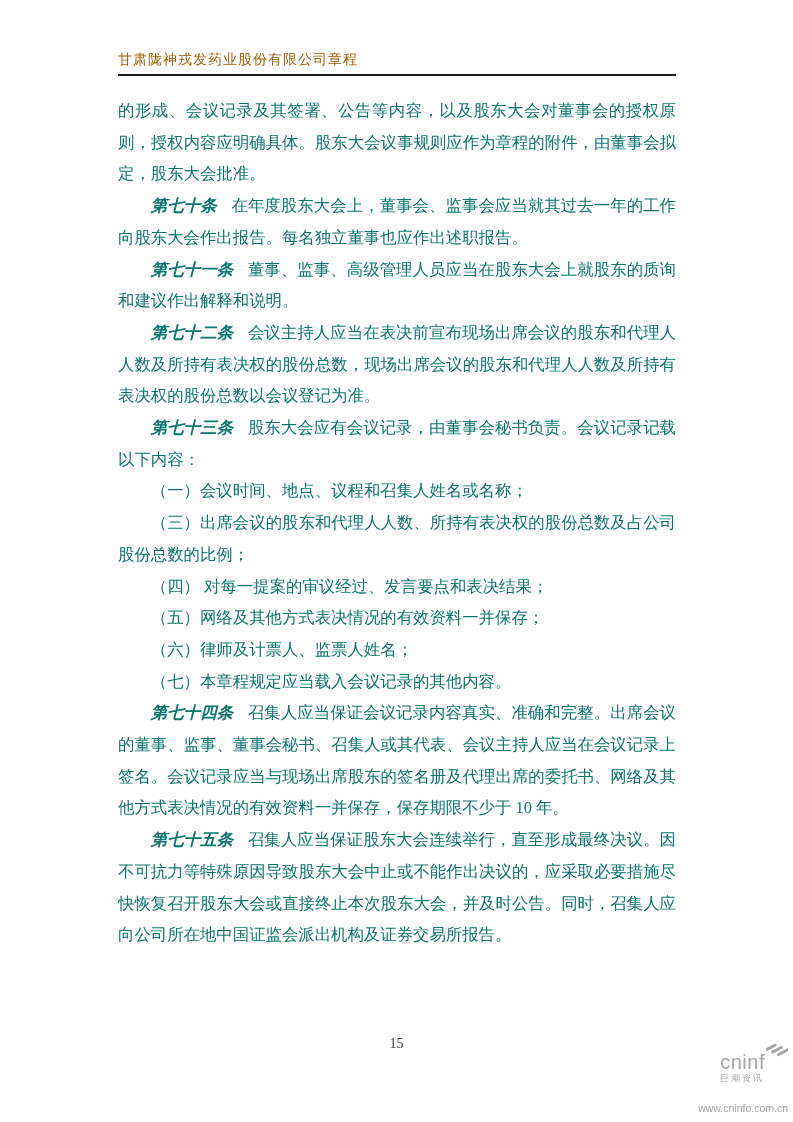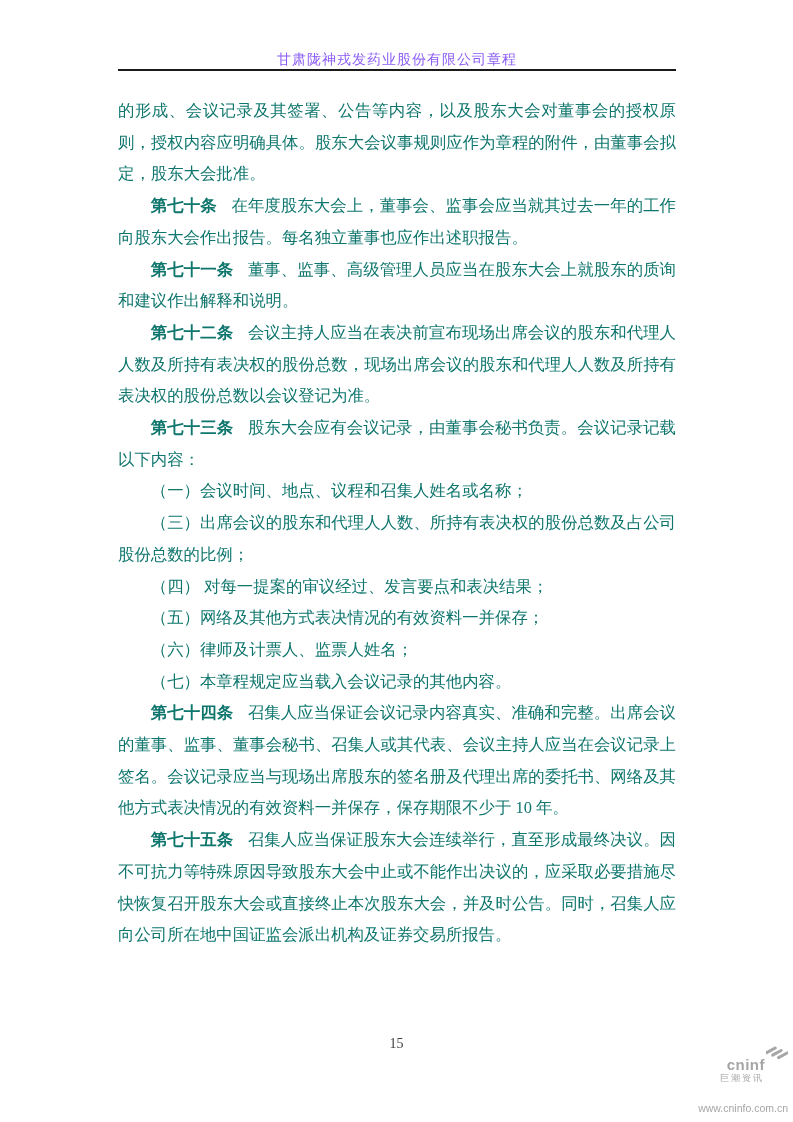--- a/index.html
+++ b/index.html
@@ -19,25 +19,25 @@
   
   .header {
     position: absolute;
     left: 118px;
     top: 0;
     width: 558px;
   }
   .header-title {
     display: block;
     padding-top: 51px;
+    padding-bottom: 5px;
     font-size: 14px;
     letter-spacing: 1px;
-    color: #8b5cf6;
+    color: #a16207;
     border-bottom: 2px solid #1a1a1a;
-    text-align: center;
   }
   
   .content {
     position: absolute;
     left: 118px;
     top: 95px;
     width: 558px;
     font-size: 16.4px;
     line-height: 31.7px;
     text-align: justify;
@@ -46,20 +46,21 @@
   .para {
     margin: 0;
     text-indent: 2em;
   }
   .para.no-indent {
     text-indent: 0;
   }
   .para .art-num {
     font-weight: bold;
     padding-right: 0.9em;
+    font-style: italic;
   }
   
   .page-number {
     position: absolute;
     left: 0;
     top: 1036px;
     width: 100%;
     text-align: center;
     font-size: 14px;
     color: #404040;
@@ -74,22 +75,22 @@
     font-family: "Liberation Sans", "DejaVu Sans", sans-serif;
     line-height: 1.05;
   }
   .wm-row {
     display: flex;
     align-items: center;
     justify-content: flex-end;
     gap: 1px;
   }
   .wm-brand {
-    font-size: 15px;
-    font-weight: bold;
+    font-size: 20px;
+    font-weight: normal;
     letter-spacing: 0.5px;
     margin-top: 24px;
   }
   .wm-icon {
     display: inline-block;
     width: 22px;
     height: 20px;
   }
   .wm-cn {
     font-size: 9px;

